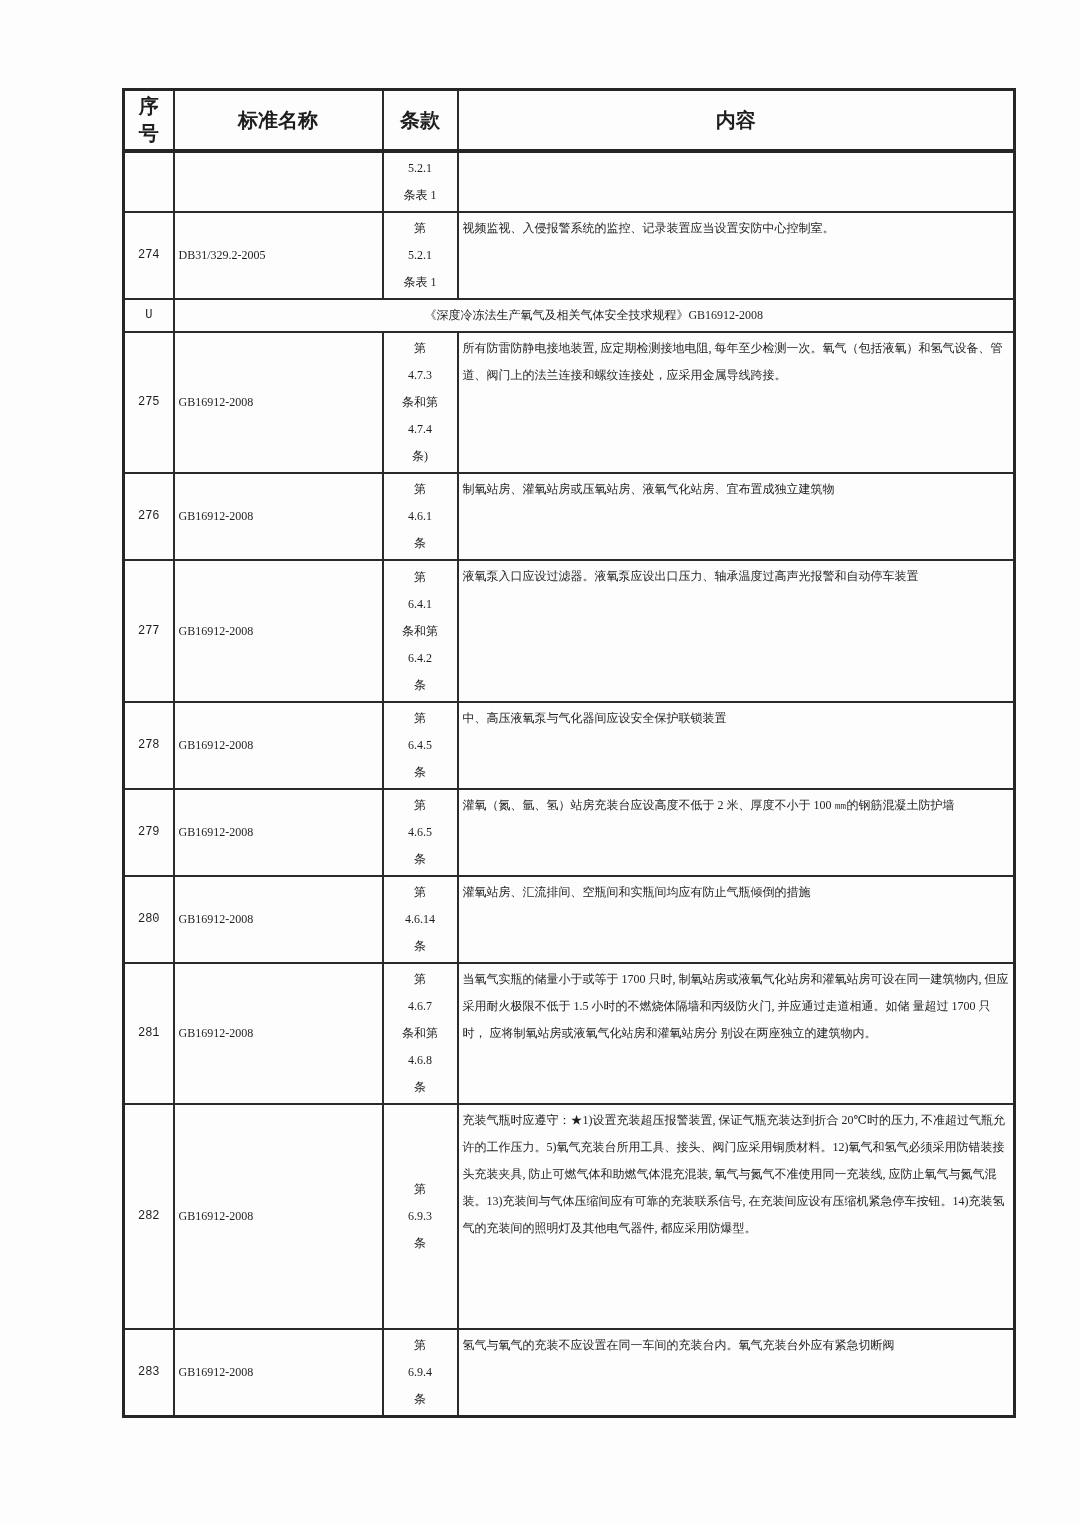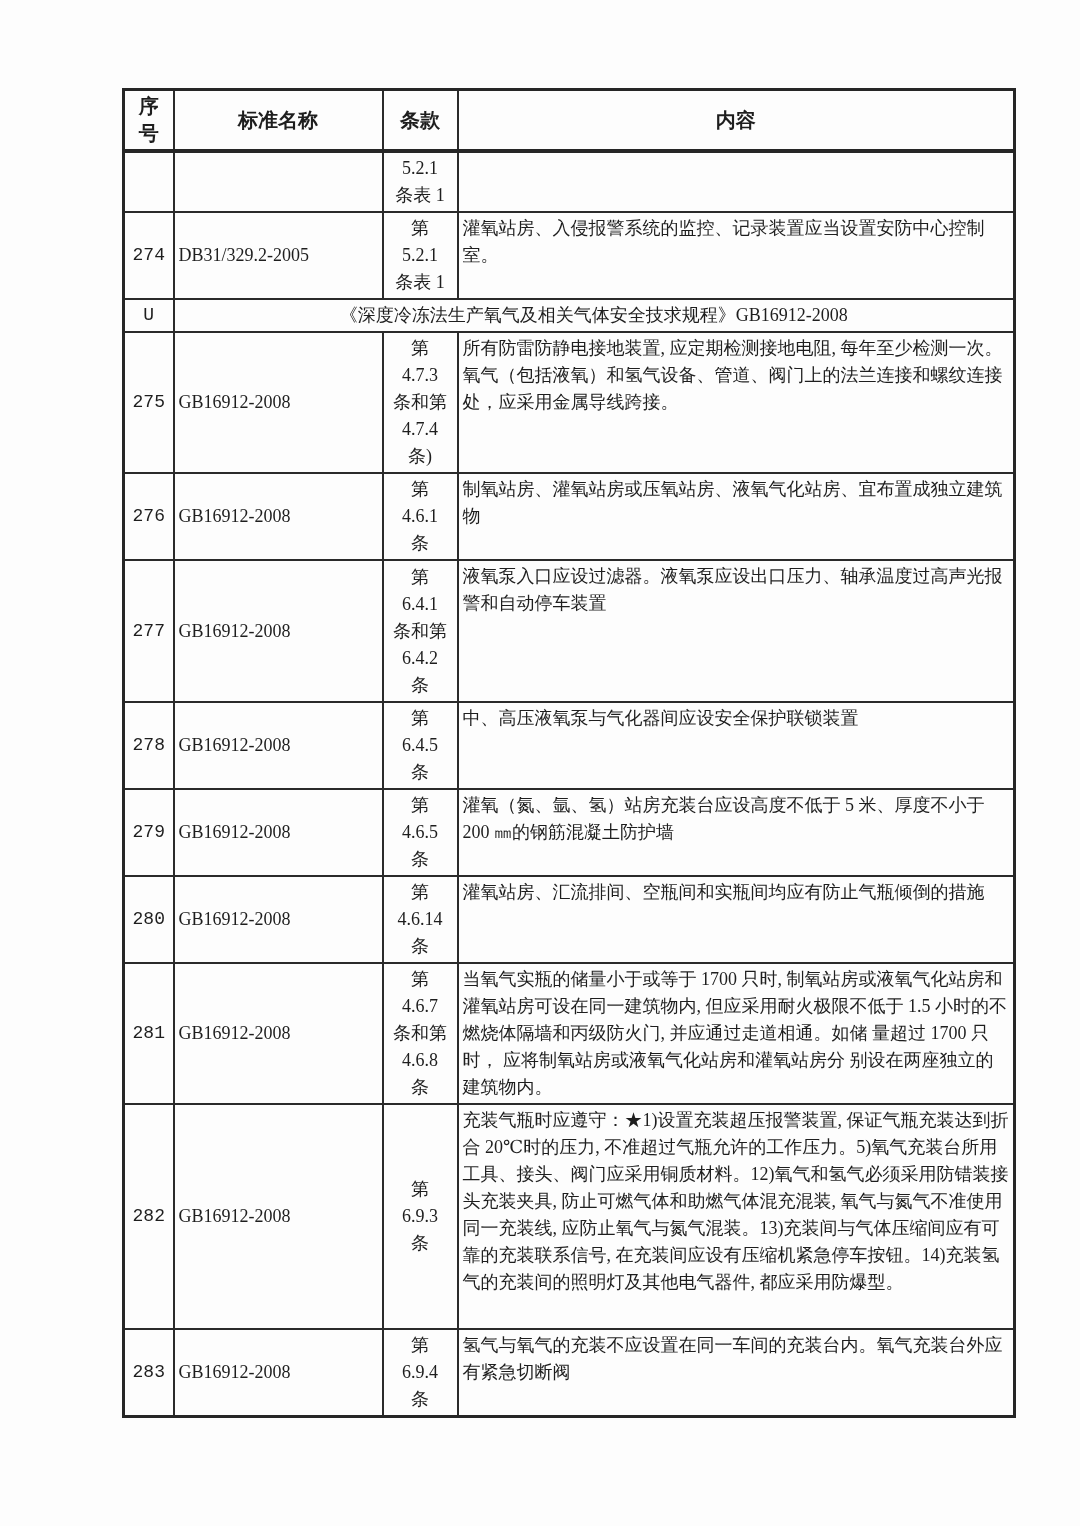--- a/index.html
+++ b/index.html
@@ -21,21 +21,21 @@
     left: 122px;
     top: 88px;
     width: 891px;
     border-collapse: collapse;
     table-layout: fixed;
     border: 3px solid #262626;
     background: #fdfdfd;
   }
   table.std-table td, table.std-table th {
     border: 2px solid #2a2a2a;
-    font-size: 18px;
+    font-size: 12px;
     line-height: 27px;
     white-space: pre-line;
     overflow: hidden;
     padding: 2px 4px;
     font-weight: normal;
   }
   tr.header-row th {
     font-weight: bold;
     font-size: 20px;
     text-align: center;
@@ -95,21 +95,21 @@
 条表 1</td>
       <td class="content"></td>
     </tr>
 
     <tr style="height:83px">
       <td class="seq">274</td>
       <td class="std">DB31/329.2-2005</td>
       <td class="clause">第
 5.2.1
 条表 1</td>
-      <td class="content">灌氧站房、入侵报警系统的监控、记录装置应当设置安防中心控制室。</td>
+      <td class="content">视频监视、入侵报警系统的监控、记录装置应当设置安防中心控制室。</td>
     </tr>
 
     <tr style="height:33px">
       <td class="seq">U</td>
       <td class="section-title" colspan="3">《深度冷冻法生产氧气及相关气体安全技求规程》GB16912-2008</td>
     </tr>
 
     <tr style="height:133px">
       <td class="seq">275</td>
       <td class="std">GB16912-2008</td>
@@ -149,21 +149,21 @@
 条</td>
       <td class="content">中、高压液氧泵与气化器间应设安全保护联锁装置</td>
     </tr>
 
     <tr style="height:83px">
       <td class="seq">279</td>
       <td class="std">GB16912-2008</td>
       <td class="clause">第
 4.6.5
 条</td>
-      <td class="content">灌氧（氮、氩、氢）站房充装台应设高度不低于 5 米、厚度不小于 200 ㎜的钢筋混凝土防护墙</td>
+      <td class="content">灌氧（氮、氩、氢）站房充装台应设高度不低于 2 米、厚度不小于 100 ㎜的钢筋混凝土防护墙</td>
     </tr>
 
     <tr style="height:83px">
       <td class="seq">280</td>
       <td class="std">GB16912-2008</td>
       <td class="clause">第
 4.6.14
 条</td>
       <td class="content">灌氧站房、汇流排间、空瓶间和实瓶间均应有防止气瓶倾倒的措施</td>
     </tr>

